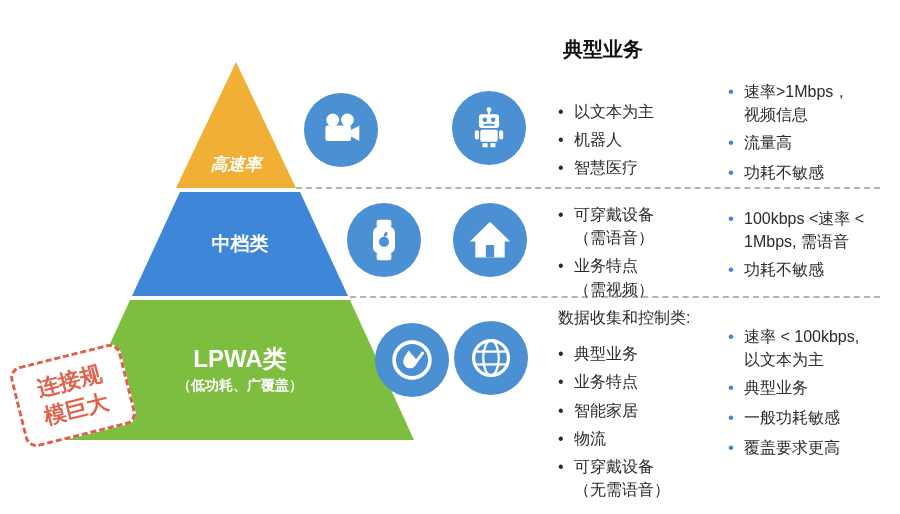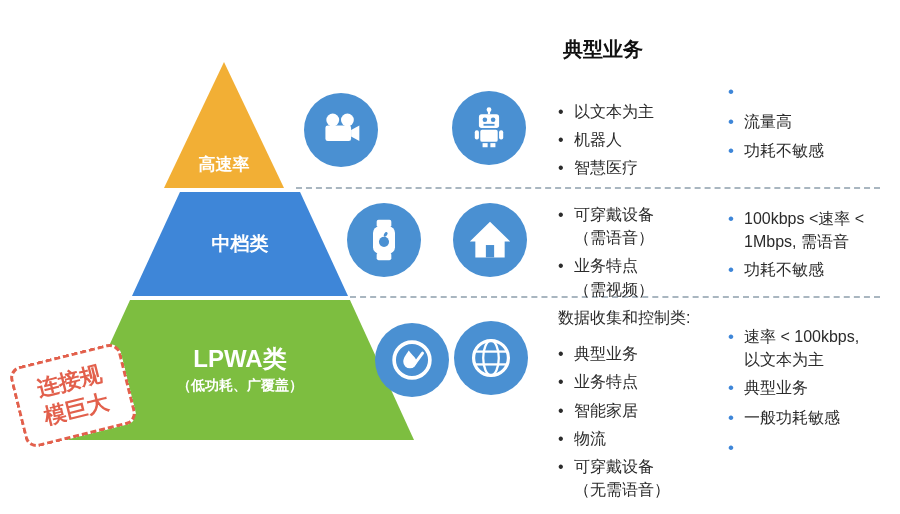--- a/index.html
+++ b/index.html
@@ -12,22 +12,22 @@
            font-size:21px; font-weight:bold; color:#1a1a1a; line-height:1.4; }
   .title-l2 { letter-spacing:8px; padding-left:8px; }
 
   
   .dash { position:absolute; height:0; border-top:2px dashed #a9b6c0; }
   .dash1 { left:296px; top:187px; width:584px; }
   .dash2 { left:350px; top:296px; width:530px; }
 
   
   .tier { position:absolute; }
-  .tier1 { left:164px; top:62px; width:120px; height:126px;
-           clip-path:polygon(50% 0, 100% 100%, 0 100%); }
+  .tier1 { left:176px; top:62px; width:120px; height:126px;
+           clip-path:polygon(50% 0, 100% 100%, 0 100%);font-style:italic; }
   .tier1-label { position:absolute; bottom:12px; left:0; right:0; text-align:center;
                  color:#fff; font-weight:bold; font-size:17px; }
   .tier2 { left:132px; top:192px; width:216px; height:104px;
            clip-path:polygon(22.2% 0, 77.8% 0, 100% 100%, 0 100%);
            display:flex; align-items:center; justify-content:center; }
   .tier2-label { color:#fff; font-weight:bold; font-size:19px; }
   .tier3 { left:66px; top:300px; width:348px; height:140px;
            clip-path:polygon(18.4% 0, 81.6% 0, 100% 100%, 0 100%);
            display:flex; flex-direction:column; align-items:center; justify-content:center; }
   .tier3-label { color:#fff; font-weight:bold; font-size:24px; line-height:1.2; }
@@ -191,20 +191,22 @@
     <div class="li">
       <span class="b dot-dark">•</span>
       <span class="t">可穿戴设备
 （无需语音）</span>
     </div>
   </div>
 
   <div class="group" style="left:728px; top:80px; width:172px;">
     <div class="li">
       <span class="b dot-blue">•</span>
+      <span class="t">速率&gt;1Mbps，
+视频信息</span>
     </div>
     <div class="li">
       <span class="b dot-blue">•</span>
       <span class="t">流量高</span>
     </div>
     <div class="li">
       <span class="b dot-blue">•</span>
       <span class="t">功耗不敏感</span>
     </div>
   </div>
@@ -230,16 +232,17 @@
     <div class="li">
       <span class="b dot-blue">•</span>
       <span class="t">典型业务</span>
     </div>
     <div class="li">
       <span class="b dot-blue">•</span>
       <span class="t">一般功耗敏感</span>
     </div>
     <div class="li">
       <span class="b dot-blue">•</span>
+      <span class="t">覆盖要求更高</span>
     </div>
   </div>
 
 </div>
 
 </body></html>

